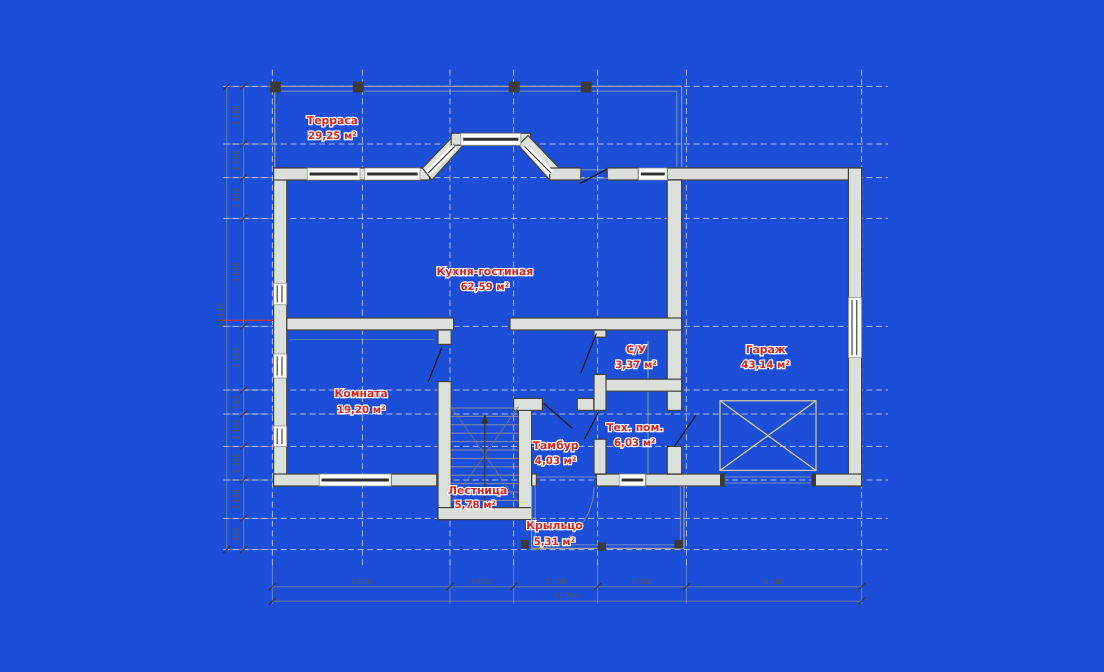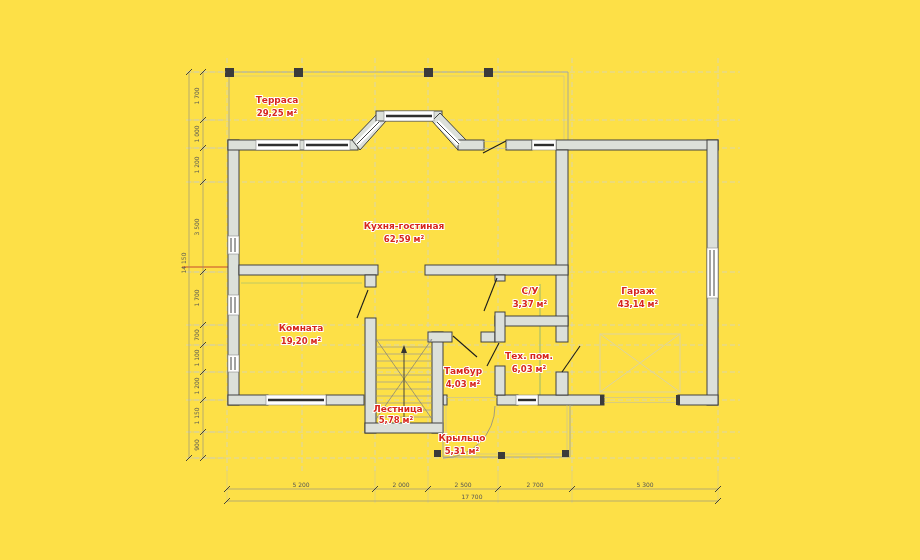--- a/index.html
+++ b/index.html
@@ -1,16 +1,16 @@
 <!DOCTYPE html>
 <html><head>
 <meta charset="utf-8">
 <style>
   html,body{margin:0;padding:0;background:#fdfdfd;}
-  .stage{position:relative;width:920px;height:560px;background:#fde047;overflow:hidden;
+  .stage{position:relative;width:920px;height:560px;background:#1d4ed8;overflow:hidden;
          font-family:"DejaVu Sans",sans-serif;}
   svg{display:block;}
   .wall{fill:#dce0da;stroke:#424242;stroke-width:1;}
   .wallp{fill:#dce0da;stroke:#424242;stroke-width:1;}
   .win{fill:#ffffff;stroke:#8a8a8a;stroke-width:.6;}
   .glass{stroke:#2f2f2f;stroke-width:2.4;}
   .glassv{stroke:#2f2f2f;stroke-width:.9;}
   .door{stroke:#1c1c1c;stroke-width:1.1;}
   .arc{fill:none;stroke:#8a8a8a;stroke-width:.8;}
   .thinline{stroke:#a0a49e;stroke-width:.9;fill:none;}

